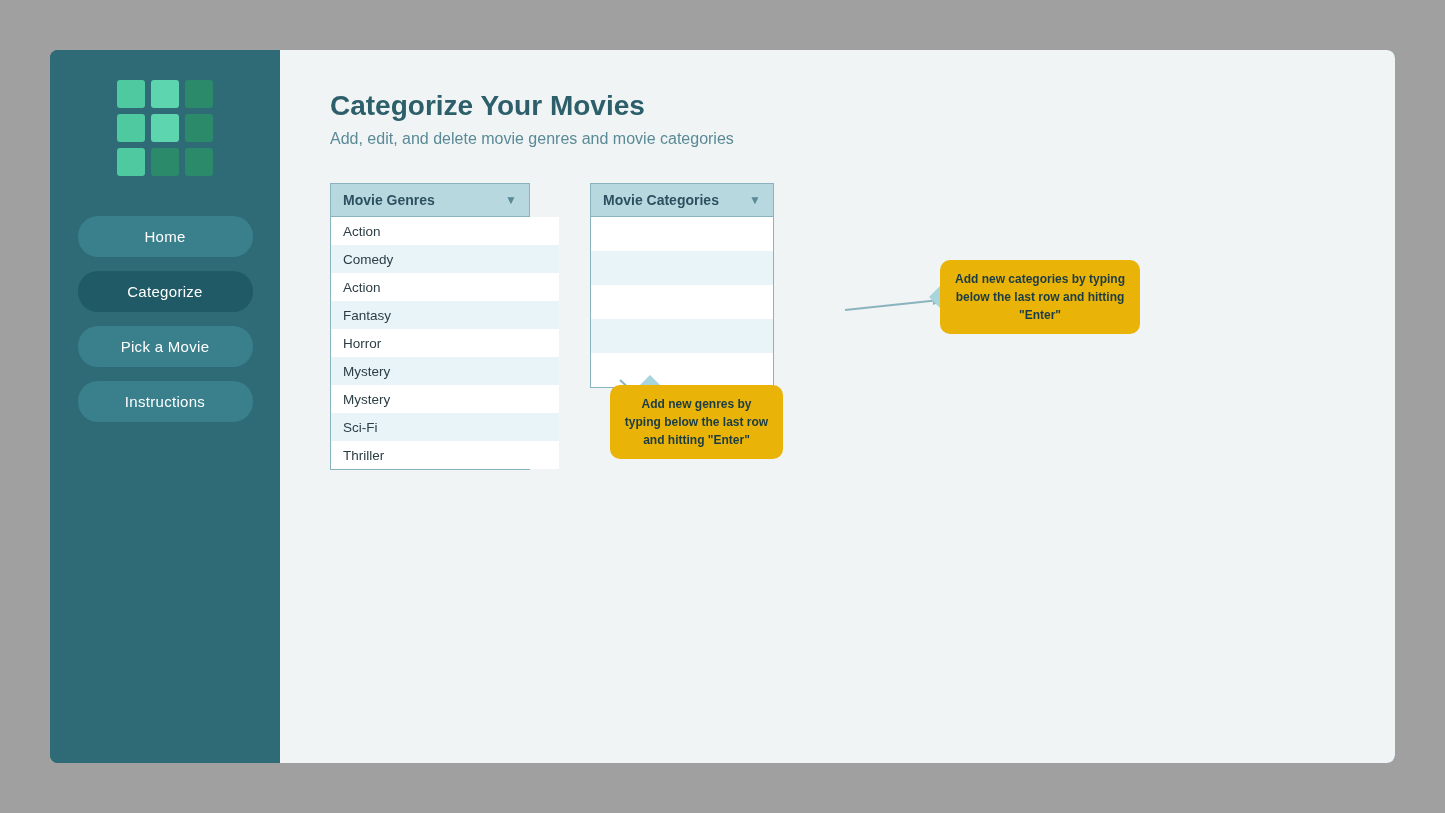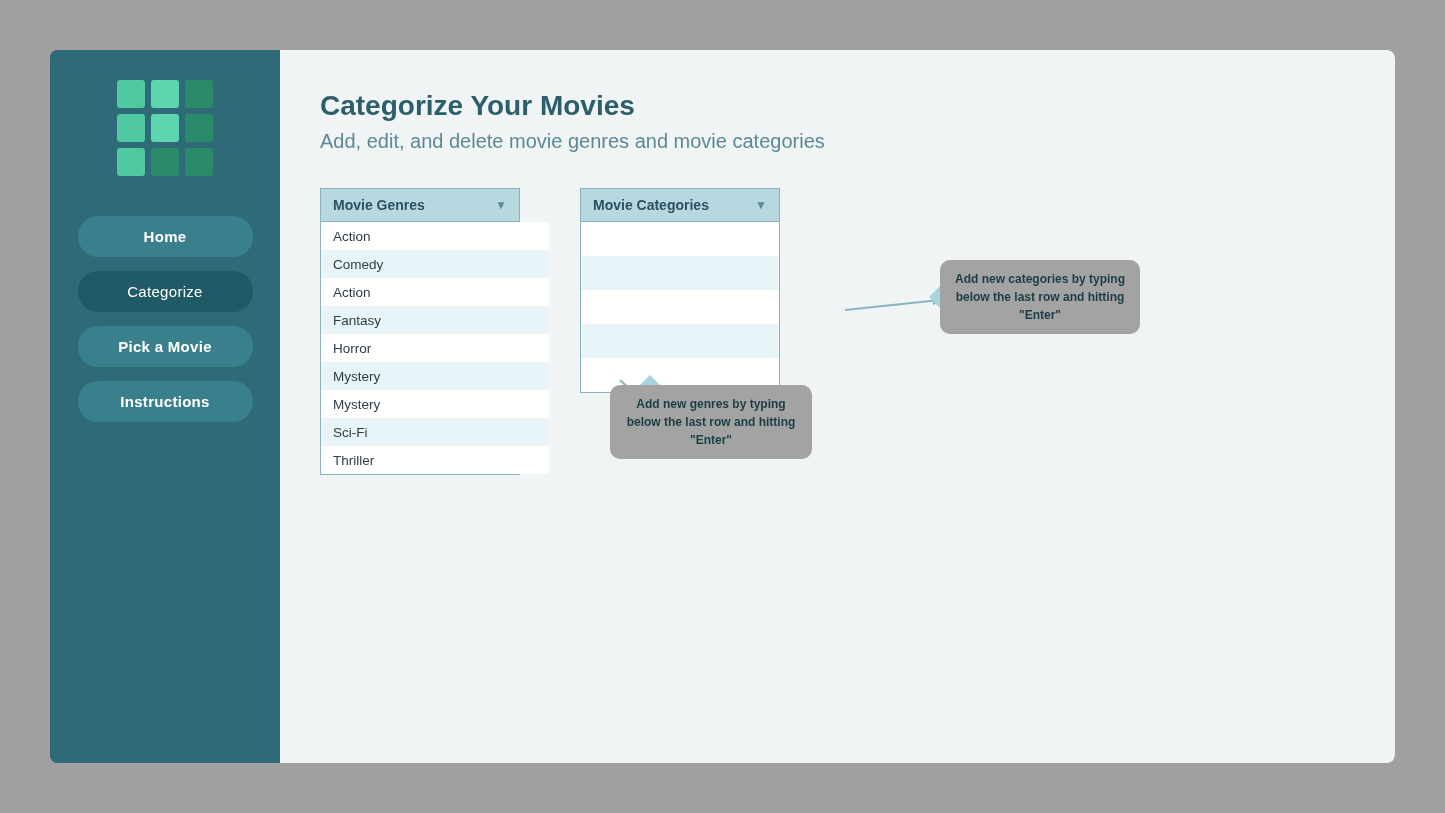--- a/index.html
+++ b/index.html
@@ -40,46 +40,46 @@
       border-radius: 3px;
     }
     .nav-btn {
       width: 175px;
       padding: 12px 0;
       border-radius: 20px;
       border: none;
       background: #3a7f8c;
       color: #fff;
       font-size: 15px;
-      font-weight: 700;
+      font-weight: 400;
       cursor: pointer;
       margin-bottom: 14px;
       text-align: center;
       letter-spacing: 0.3px;
     }
     .nav-btn.active {
       background: #1f5a66;
       font-weight: 400;
     }
     
     .main-content {
       flex: 1;
       background: #f0f4f5;
-      padding: 40px 50px 30px 40px;
+      padding: 40px 50px 30px 50px;
       position: relative;
       overflow: hidden;
     }
     .page-title {
       font-size: 28px;
       font-weight: 700;
       color: #2c5f6a;
       margin-bottom: 8px;
     }
     .page-subtitle {
-      font-size: 20px;
+      font-size: 16px;
       color: #5a8a96;
       margin-bottom: 35px;
     }
     .tables-row {
       display: flex;
       gap: 60px;
       align-items: flex-start;
       position: relative;
     }
     
@@ -119,41 +119,41 @@
     }
     
     .genres-table {
       width: 200px;
     }
     .genres-table .table-row {
       width: 228px;
     }
     
     .categories-table {
-      width: 200px;
+      width: 184px;
     }
     .categories-table .table-row {
       height: 34px;
     }
     
     .tooltip-bubble {
       position: absolute;
-      background: #a3a3a3;
+      background: #eab308;
       border-radius: 10px;
       padding: 10px 14px;
       font-size: 12px;
       font-weight: 700;
       color: #1a3d45;
       text-align: center;
       line-height: 1.5;
     }
     .tooltip-genres {
       left: 330px;
       top: 335px;
-      width: 202px;
+      width: 173px;
     }
     .tooltip-genres::before {
       content: '';
       position: absolute;
       top: -20px;
       left: 30px;
       border: 10px solid transparent;
       border-bottom-color: #a8d4dc;
     }
     .tooltip-categories {

